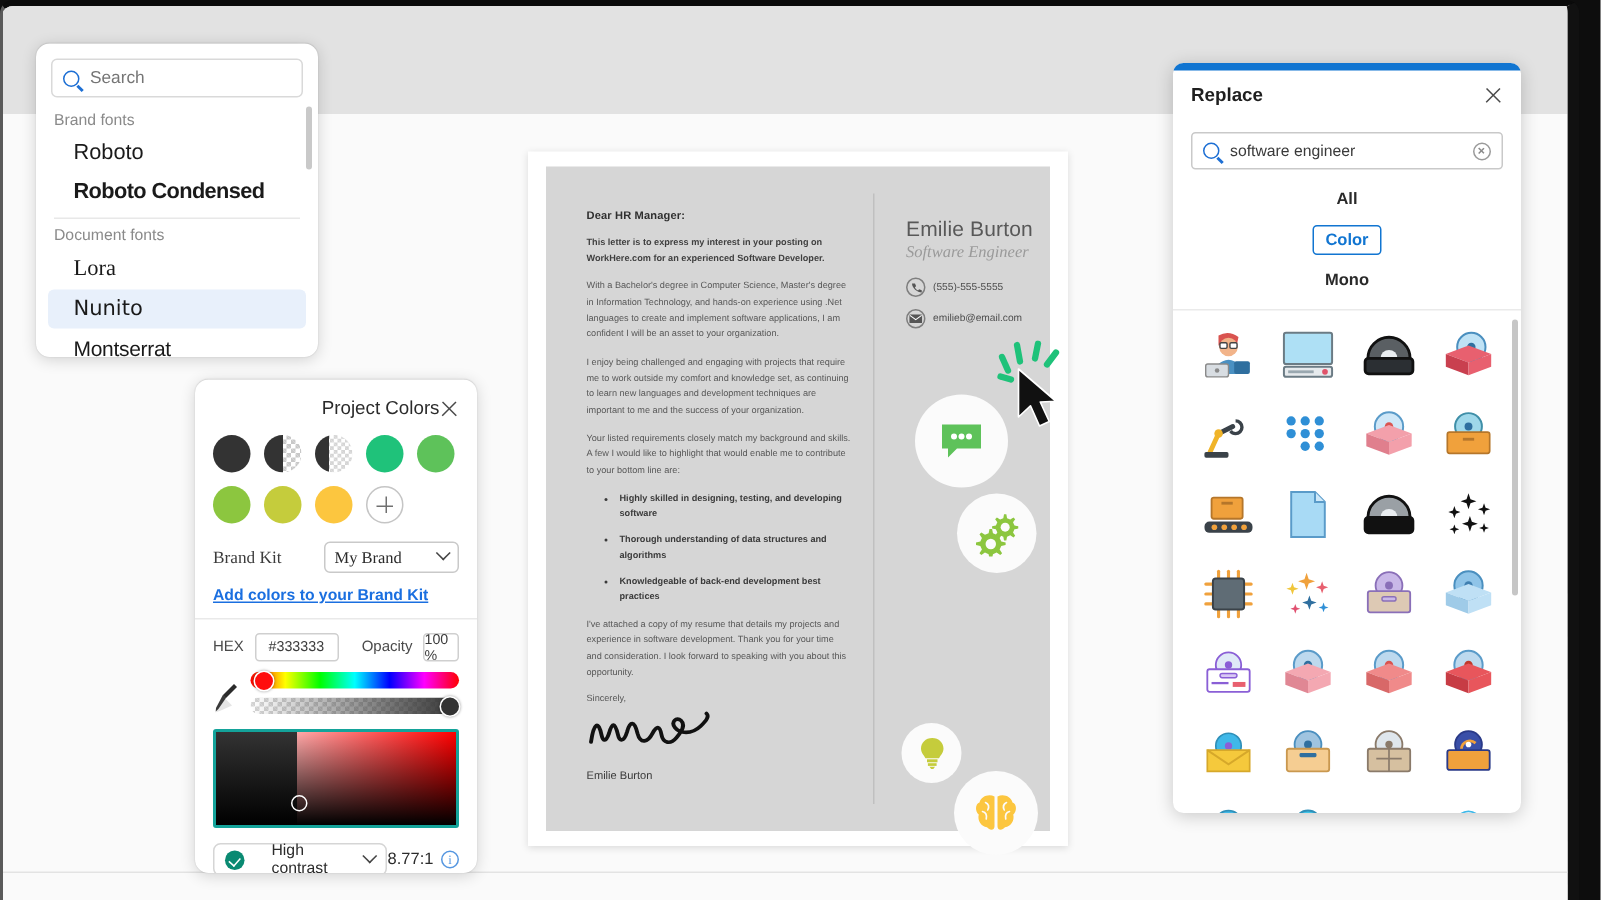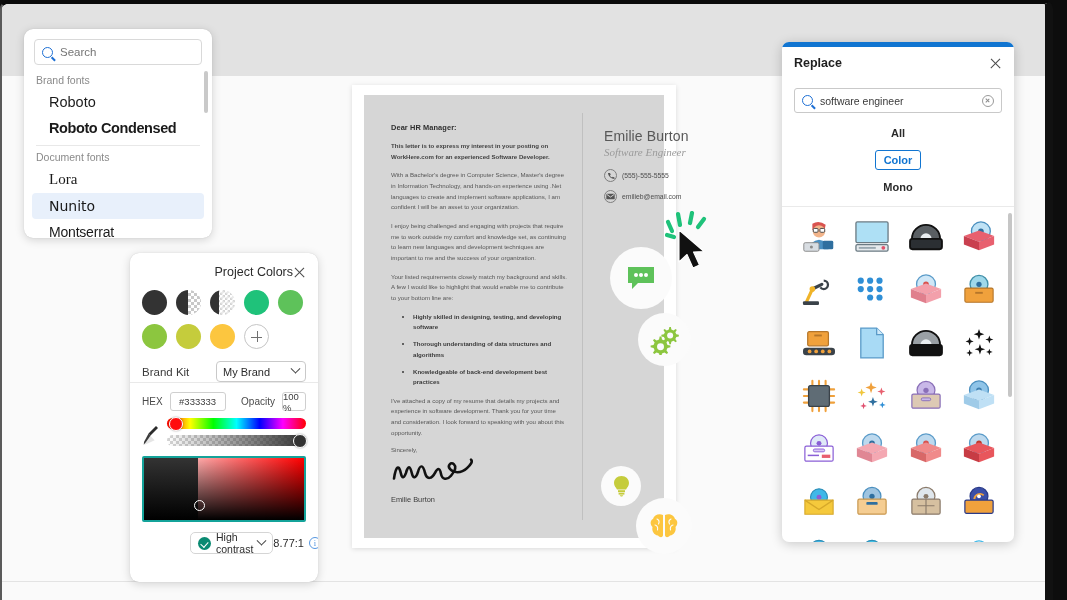--- a/index.html
+++ b/index.html
@@ -118,20 +118,21 @@
   .checker {
     background-image:
       linear-gradient(45deg,#c8c8c8 25%,transparent 25%,transparent 75%,#c8c8c8 75%),
       linear-gradient(45deg,#c8c8c8 25%,transparent 25%,transparent 75%,#c8c8c8 75%);
     background-size: 6px 6px; background-position: 0 0, 3px 3px;
     background-color: #fff;
   }
   #brandkit-row {
     display: flex; align-items: center; justify-content: space-between;
     padding: 8px 12px 0 12px;
+    font-family: Liberation Serif, serif;
   }
   #brandkit-label { font-size: 11.5px; color: #3c3c3c; }
   #brandkit-select {
     width: 90px; height: 21px; border: 1px solid #c9c9c9; border-radius: 4px;
     display: flex; align-items: center; justify-content: space-between;
     padding: 0 6px; font-size: 11px; color: #2b2b2b; background: #fff;
   }
   .chev { width: 7px; height: 7px; border-right: 1.3px solid #444; border-bottom: 1.3px solid #444;
     transform: rotate(45deg) translate(-2px,-2px); flex: 0 0 auto; }
   #addcolors-link {
@@ -182,22 +183,22 @@
   }
   #sv-knob {
     position: absolute; left: 31%; top: 68%; width: 11px; height: 11px;
     border-radius: 50%; border: 1.4px solid #fff;
   }
   #contrast-row {
     display: flex; align-items: center; justify-content: space-between;
     padding: 10px 12px 0 12px;
   }
   #contrast-pill {
-    display: flex; align-items: center; gap: 5px; border: 1px solid #d5d5d5;
-    border-radius: 5px; height: 22px; padding: 0 7px; background: #fff; margin-left: 48px;
+    display: flex; align-items: center; gap: 18px; border: 1px solid #d5d5d5;
+    border-radius: 5px; height: 22px; padding: 0 7px; background: #fff;
   }
   .check-badge {
     width: 13px; height: 13px; border-radius: 50%; background: #0a8a72;
     position: relative; flex: 0 0 auto;
   }
   .check-badge::after {
     content: ""; position: absolute; left: 4px; top: 3px; width: 3.5px; height: 6px;
     border-right: 1.6px solid #fff; border-bottom: 1.6px solid #fff;
     transform: rotate(42deg);
   }
@@ -205,21 +206,21 @@
   #ratio-wrap { display: flex; align-items: center; gap: 5px; }
   #ratio-value { font-size: 11px; color: #2b2b2b; }
   .info-icon {
     width: 12px; height: 12px; border-radius: 50%; border: 1.2px solid #5596e0;
     color: #5596e0; font-size: 8.5px; line-height: 10px; text-align: center;
     font-family: "Liberation Serif", serif; flex: 0 0 auto;
   }
 
   
   #doc-card {
-    position: absolute; left: 350px; top: 81px; width: 324px; height: 463px;
+    position: absolute; left: 350px; top: 97px; width: 360px; height: 463px;
     background: #fff; box-shadow: 0 1px 5px rgba(0,0,0,.13);
   }
   #doc-page {
     position: absolute; left: 12px; top: 10px; right: 12px; bottom: 10px;
     background: #d6d6d6;
   }
   #doc-divider {
     position: absolute; left: 218px; top: 18px; bottom: 18px; width: 1px;
     background: #c0c0c0;
   }
@@ -384,20 +385,21 @@
     </div>
 
     <div id="brandkit-row">
       <span id="brandkit-label">Brand Kit</span>
       <div id="brandkit-select">
         <span>My Brand</span>
         <span class="chev"></span>
       </div>
     </div>
 
+    <a id="addcolors-link" href="#">Add colors to your Brand Kit</a>
 
     <div id="pc-divider"></div>
 
     <div id="hex-row">
       <span class="mini-label">HEX</span>
       <div class="mini-box" id="hex-value">#333333</div>
       <span class="mini-label" style="margin-left:auto">Opacity</span>
       <div class="mini-box" id="opacity-value">100 %</div>
     </div>
 

